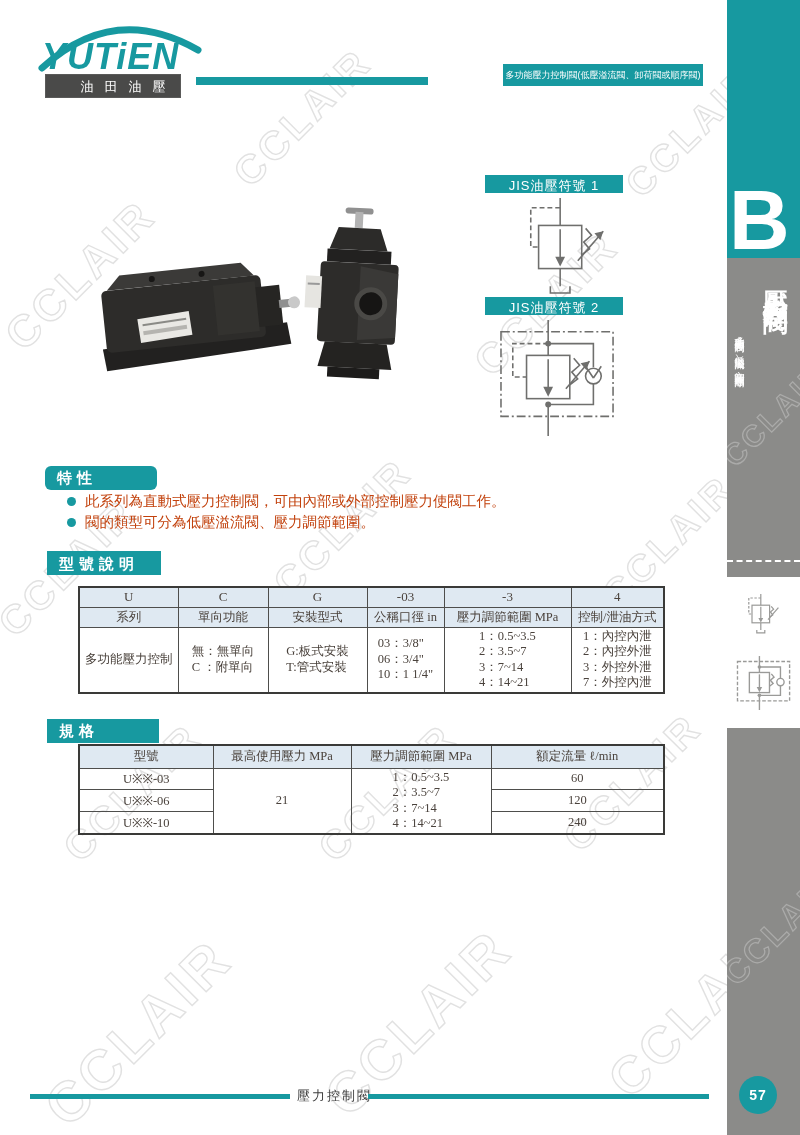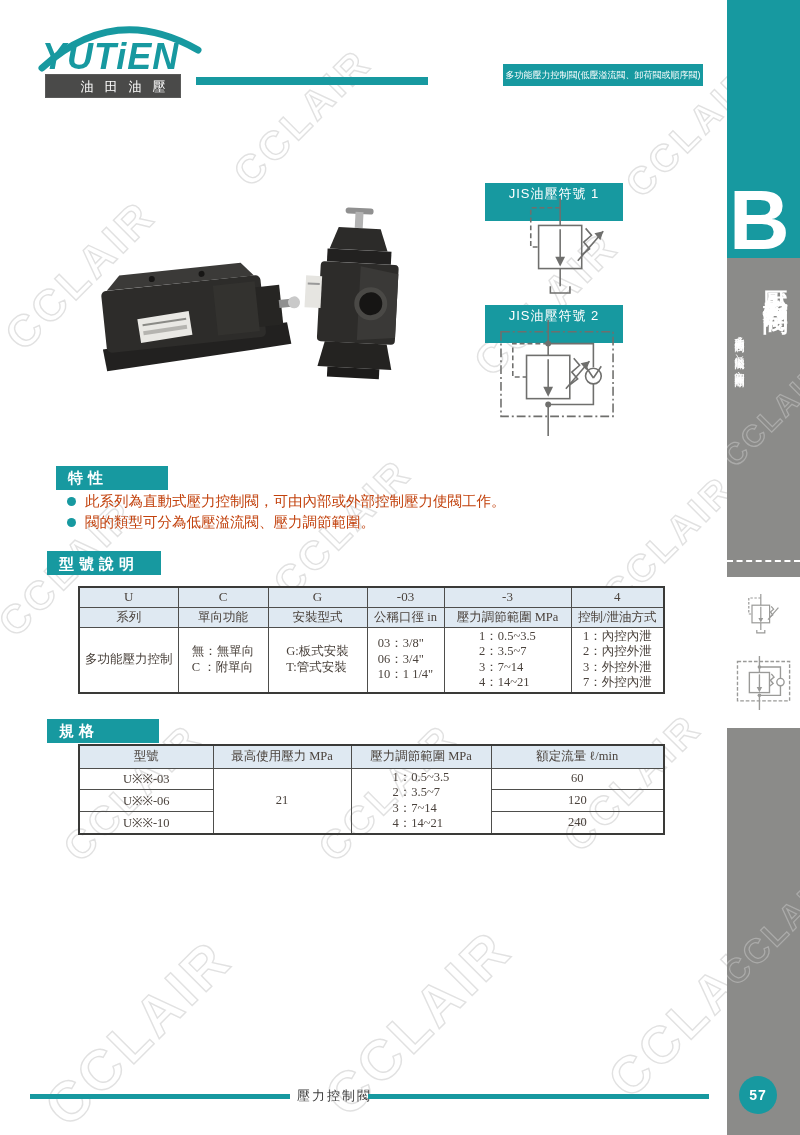--- a/index.html
+++ b/index.html
@@ -56,33 +56,33 @@
   .sb-dash { position:absolute; bottom:15px; left:0; width:73px; border-top:2px dashed #fff; }
   .sb-sym { position:absolute; left:9px; }
   .sb-gray2 { position:absolute; top:728px; left:0; width:73px; height:407px; background:#8b8b89; }
   .page-circle {
     position:absolute; top:1076px; left:12px; width:38px; height:38px; border-radius:50%;
     background:#1799a0; color:#fff; font-size:14px; font-weight:bold;
     text-align:center; line-height:38px; letter-spacing:1px;
   }
   
   .jis-label {
-    background:#1799a0; color:#fff; font-size:13px; line-height:22px; height:38px;
-    width:138px; text-align:center; letter-spacing:1px; white-space:nowrap;margin-top:8px;
+    background:#1799a0; color:#fff; font-size:13px; line-height:22px; height:18px;
+    width:138px; text-align:center; letter-spacing:1px; white-space:nowrap;
   }
   .jis1-label { left:485px; top:175px; }
   .jis2-label { left:485px; top:297px; }
   .jis1-sym { left:498px; top:198px; }
   .jis2-sym { left:488px; top:320px; }
   
   .sec {
     background:#1799a0; color:#fff; font-weight:bold; font-size:15px;
     height:24px; line-height:24px; padding-left:12px; letter-spacing:5px;
   }
-  .sec-feat  { left:56px; top:466px; width:112px; }
+  .sec-feat  { left:45px; top:466px; width:112px;border-radius:6px; }
   .sec-model { left:47px; top:551px; width:114px; height:24px; line-height:26px; }
   .sec-spec  { left:47px; top:719px; width:112px; }
   .dots { display:inline-block; width:32px; height:12px; border-bottom:2px dotted #fff; margin-left:2px; }
   
   .feat { left:67px; top:491px; font-family:Liberation Mono, monospace; font-size:14.5px; color:#c2410c; }
   .feat-row { display:flex; align-items:center; height:21px; }
   .dot { width:9px; height:9px; border-radius:50%; background:#1799a0; margin-right:9px; flex:0 0 auto; }
   
   table { border-collapse:collapse; table-layout:fixed; font-family:"Liberation Serif", serif; color:#4a423c; }
   .t1 { left:78px; top:586px; }

